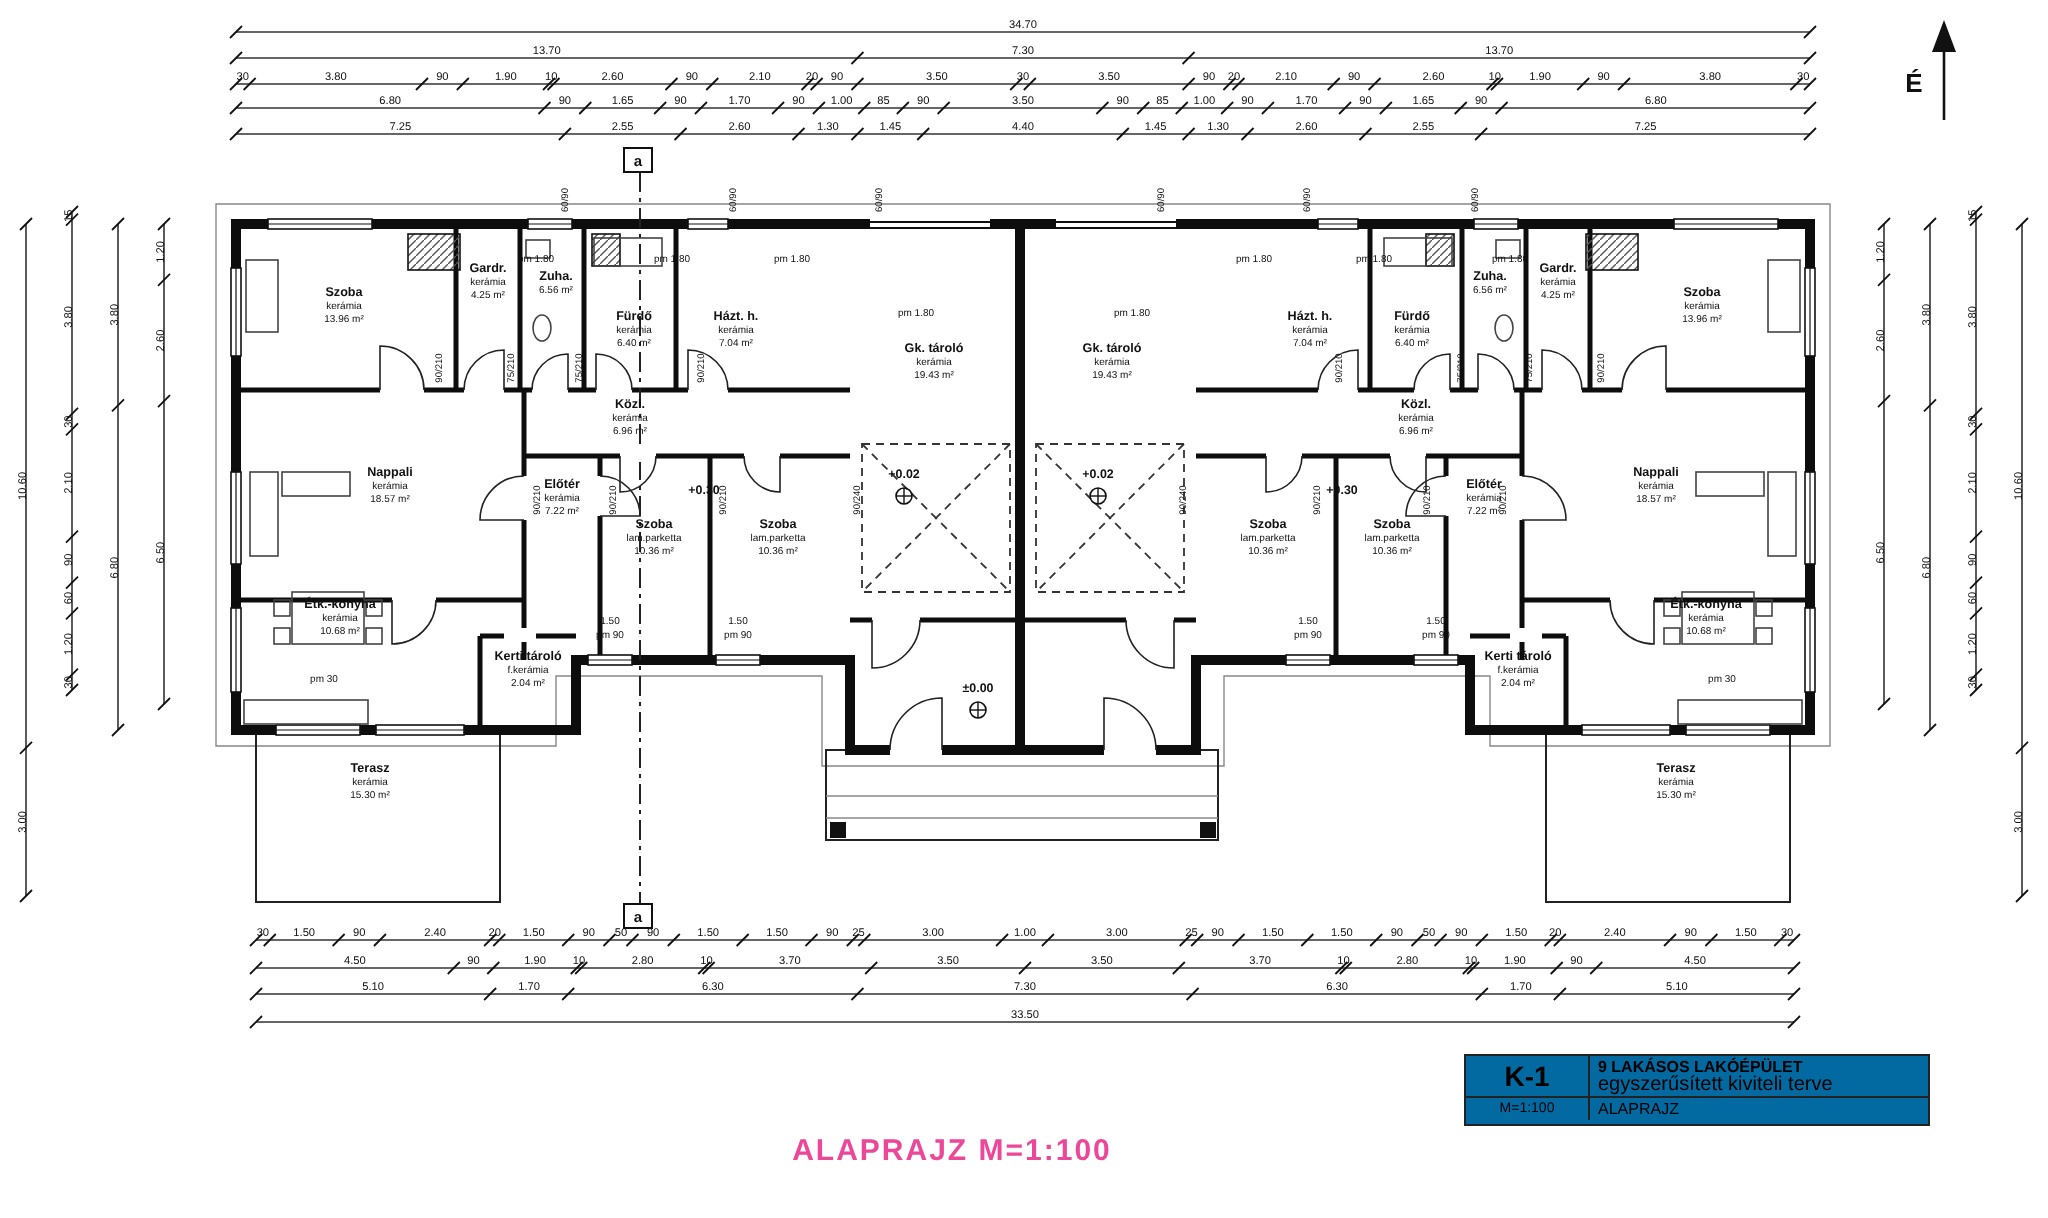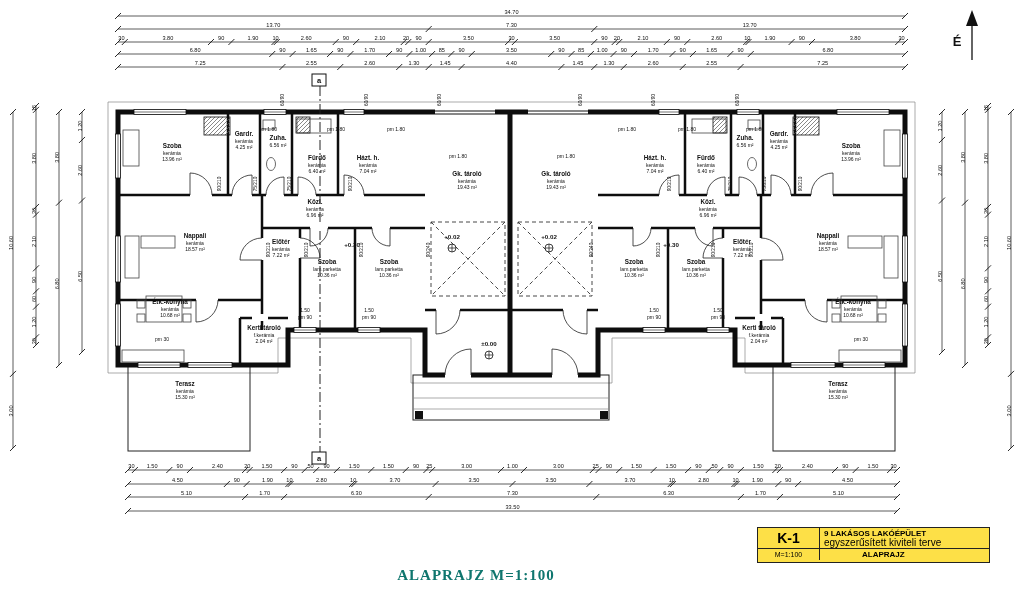--- a/index.html
+++ b/index.html
@@ -9,30 +9,30 @@
   .dim{stroke:#333;stroke-width:0.8;}
   .tick{stroke:#111;stroke-width:0.9;}
   .wall-outer{fill:none;stroke:#0d0d0d;stroke-width:5;}
   .wall-int{fill:none;stroke:#0d0d0d;stroke-width:2.5;}
   .thin{fill:none;stroke:#222;stroke-width:1;}
   .hair{fill:none;stroke:#888;stroke-width:0.7;}
   .door{fill:none;stroke:#222;stroke-width:0.8;}
   .furn{fill:none;stroke:#444;stroke-width:0.8;}
   .apron{fill:none;stroke:#333;stroke-width:0.9;stroke-dasharray:4 3;}
   .gate{stroke:#111;stroke-width:1;}
-  .titleblock{position:absolute;left:757px;top:527px;width:231px;height:34px;border:1.5px solid #222;
-    display:grid;grid-template-columns:62px 1fr;grid-template-rows:21px 11px;background:#fde047;}
+  .titleblock{position:absolute;left:732px;top:527px;width:231px;height:34px;border:1.5px solid #222;
+    display:grid;grid-template-columns:62px 1fr;grid-template-rows:21px 11px;background:#0369a1;}
   .tb-code{grid-column:1;grid-row:1;border-right:1px solid #222;border-bottom:1px solid #222;
     display:flex;align-items:center;justify-content:center;font-weight:bold;font-size:14px;}
   .tb-main{grid-column:2;grid-row:1;border-bottom:1px solid #222;padding:1px 4px;line-height:9px;}
   .tb-project{font-weight:bold;font-size:8px;}
   .tb-sub{font-size:10px;}
   .tb-scale{grid-column:1;grid-row:2;border-right:1px solid #222;font-size:7px;display:flex;align-items:center;justify-content:center;}
-  .tb-sheet{grid-column:2;grid-row:2;font-size:8px;font-weight:bold;display:flex;align-items:center;padding-left:4px;margin-left:38px;}
-  .caption{position:absolute;left:0;right:72px;top:567px;text-align:center;font-weight:bold;font-size:15px;letter-spacing:1px;color:#0f766e;font-family:Liberation Serif, serif;}
+  .tb-sheet{grid-column:2;grid-row:2;font-size:8px;font-weight:normal;display:flex;align-items:center;padding-left:4px;}
+  .caption{position:absolute;left:0;right:72px;top:567px;text-align:center;font-weight:bold;font-size:15px;letter-spacing:1px;color:#ec4899;}
 </style>
 </head>
 <body>
 
 <div id="page">
 
   <svg id="plan" width="1024" height="609" viewBox="0 0 1024 609">
     <defs>
       <pattern id="hatch" patternUnits="userSpaceOnUse" width="4" height="4">
         <path d="M0,4 L4,0" stroke="#555" stroke-width="0.7"></path>

